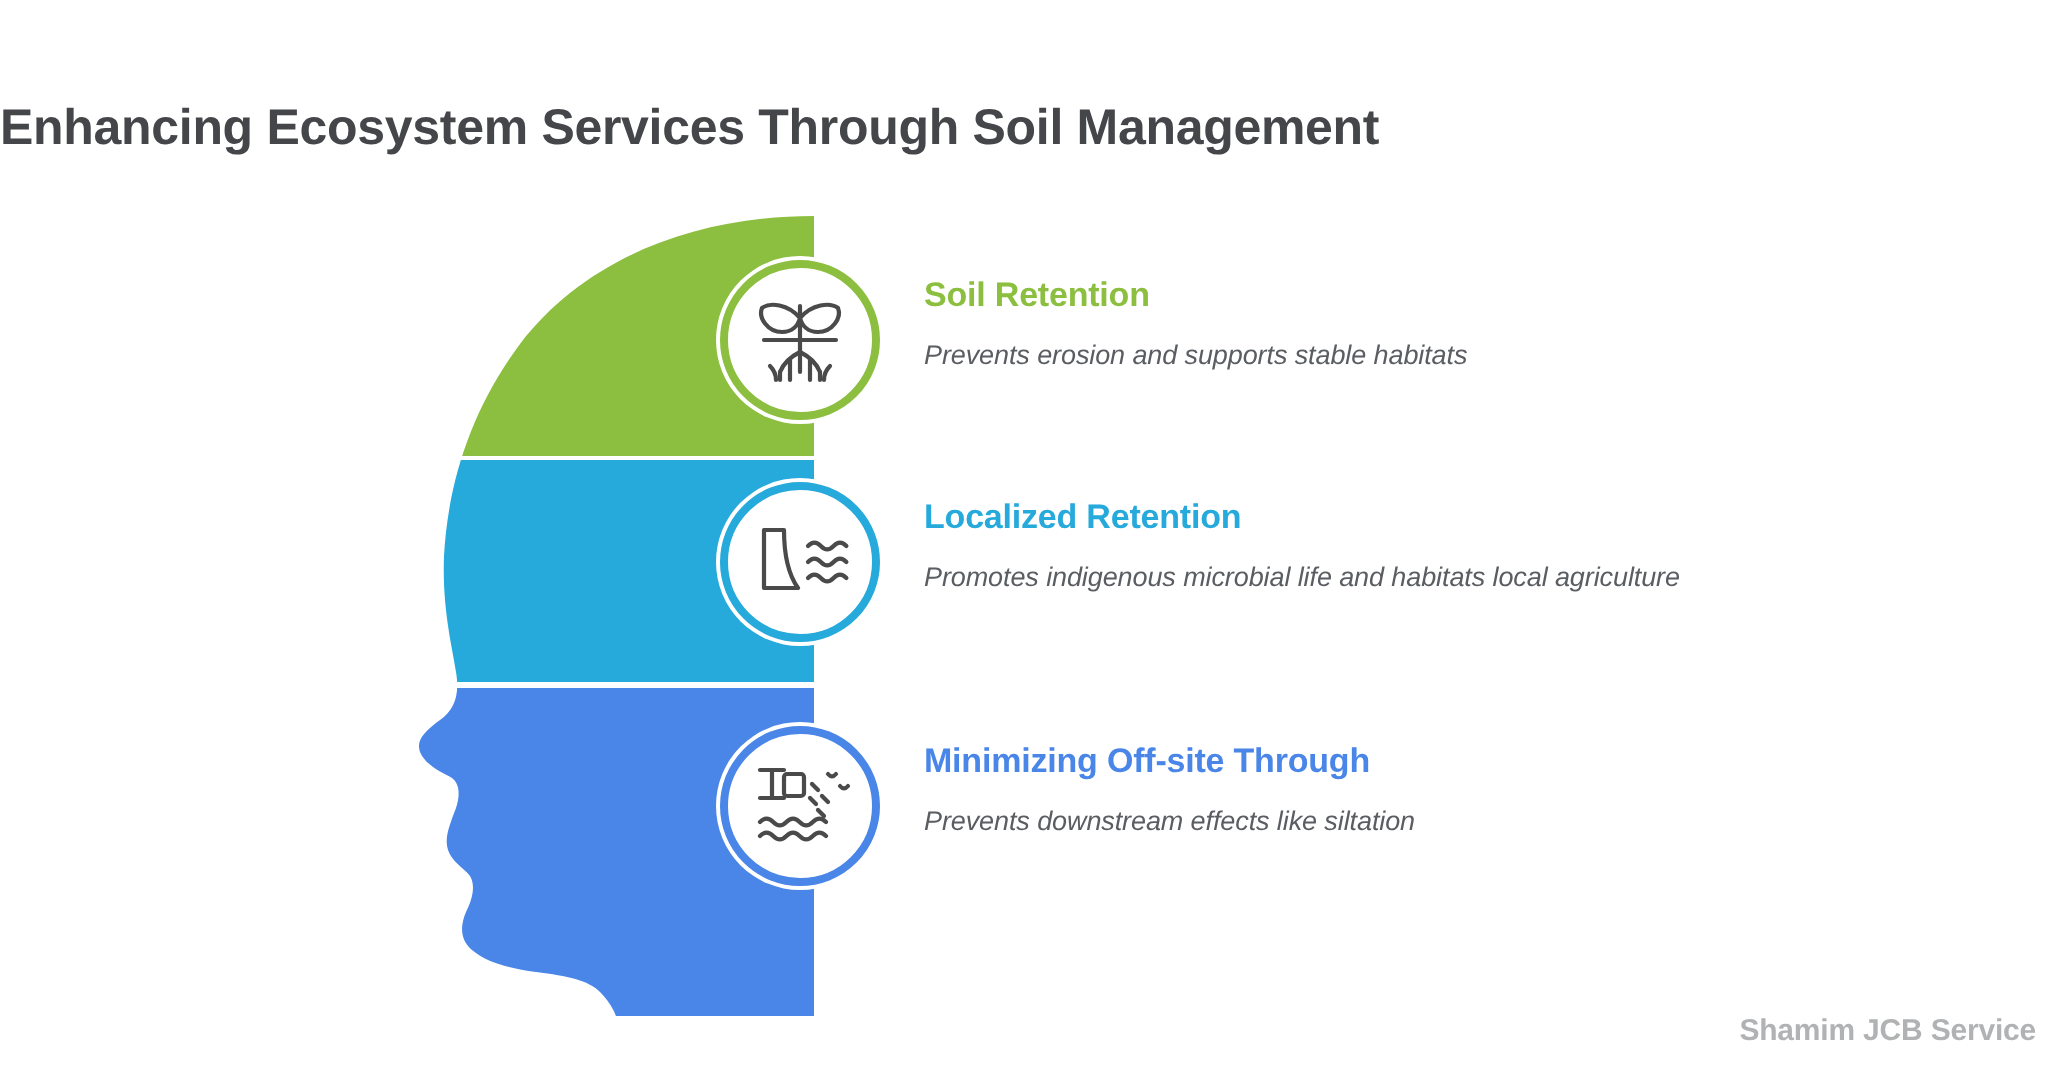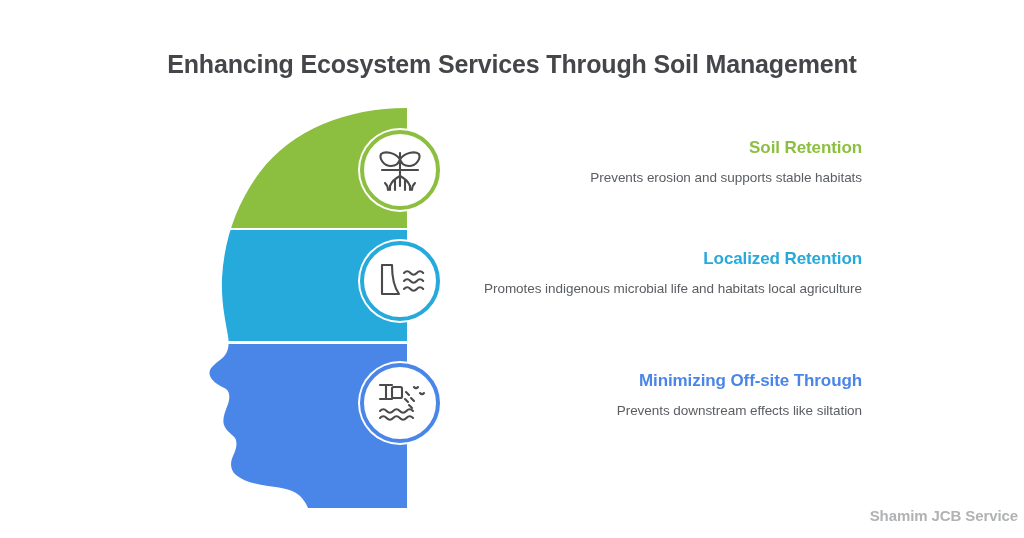--- a/index.html
+++ b/index.html
@@ -21,21 +21,20 @@
     inset: 0;
     background: #ffffff;
   }
 
   
   #title {
     position: absolute;
     left: 0;
     right: 0;
     top: 50px;
-    text-align: center;
     font-size: 25px;
     font-weight: bold;
     color: #444649;
     letter-spacing: -0.15px;
   }
 
   
   #head-graphic {
     position: absolute;
     left: 196px;
@@ -67,34 +66,34 @@
     align-items: center;
     justify-content: center;
   }
   .badge svg { display: block; }
 
   .row-text {
     position: absolute;
     left: 104px;
     top: 10px;
     width: 400px;
-    text-align: right;
   }
   .row-heading {
     font-size: 17px;
     font-weight: bold;
     margin: 0 0 10px 0;
     letter-spacing: -0.1px;
   }
   .row-body {
     font-size: 13.5px;
     color: #5a5d61;
     line-height: 1.42;
     margin: 0;
     letter-spacing: -0.05px;
+    font-style: italic;
   }
 
   
   #footer {
     position: absolute;
     right: 6px;
     bottom: 14px;
     font-size: 15px;
     font-weight: bold;
     color: #b0b2b4;

